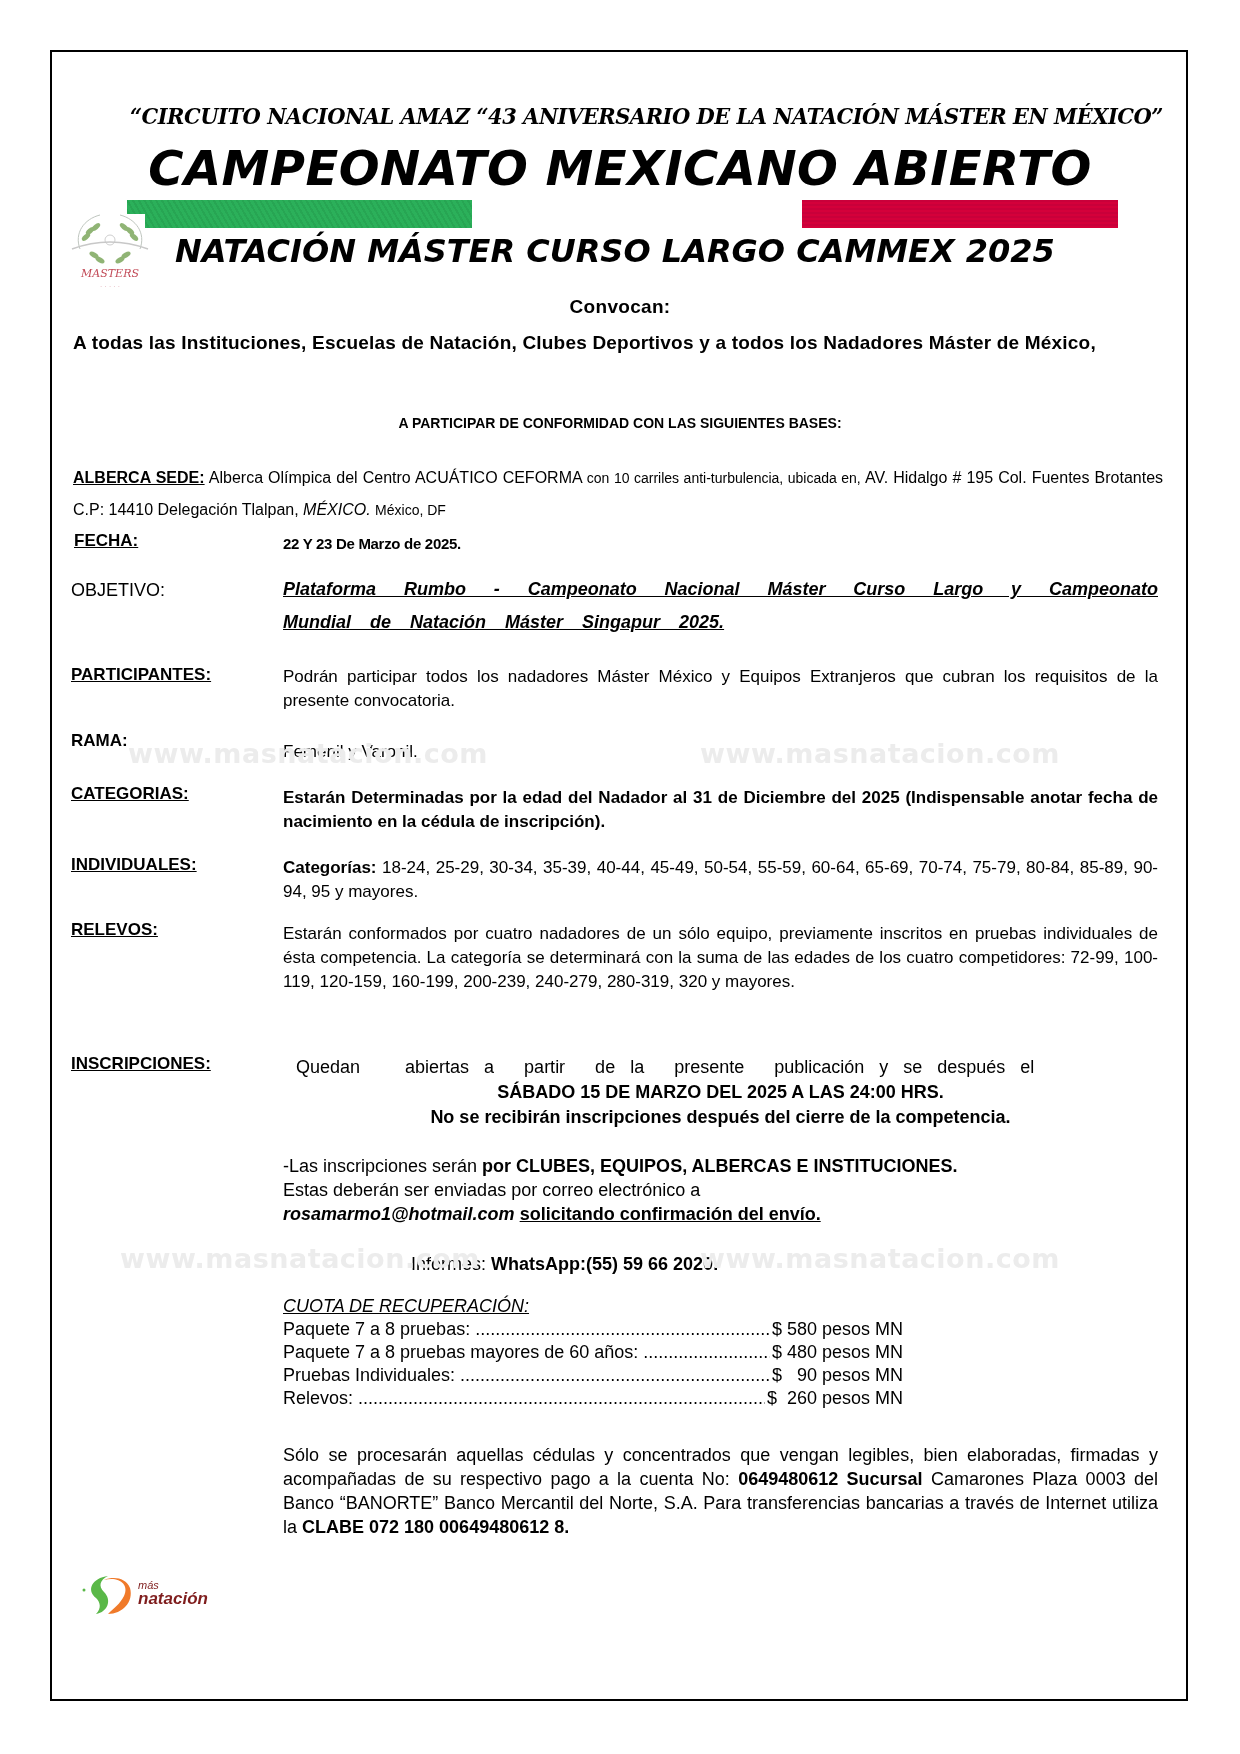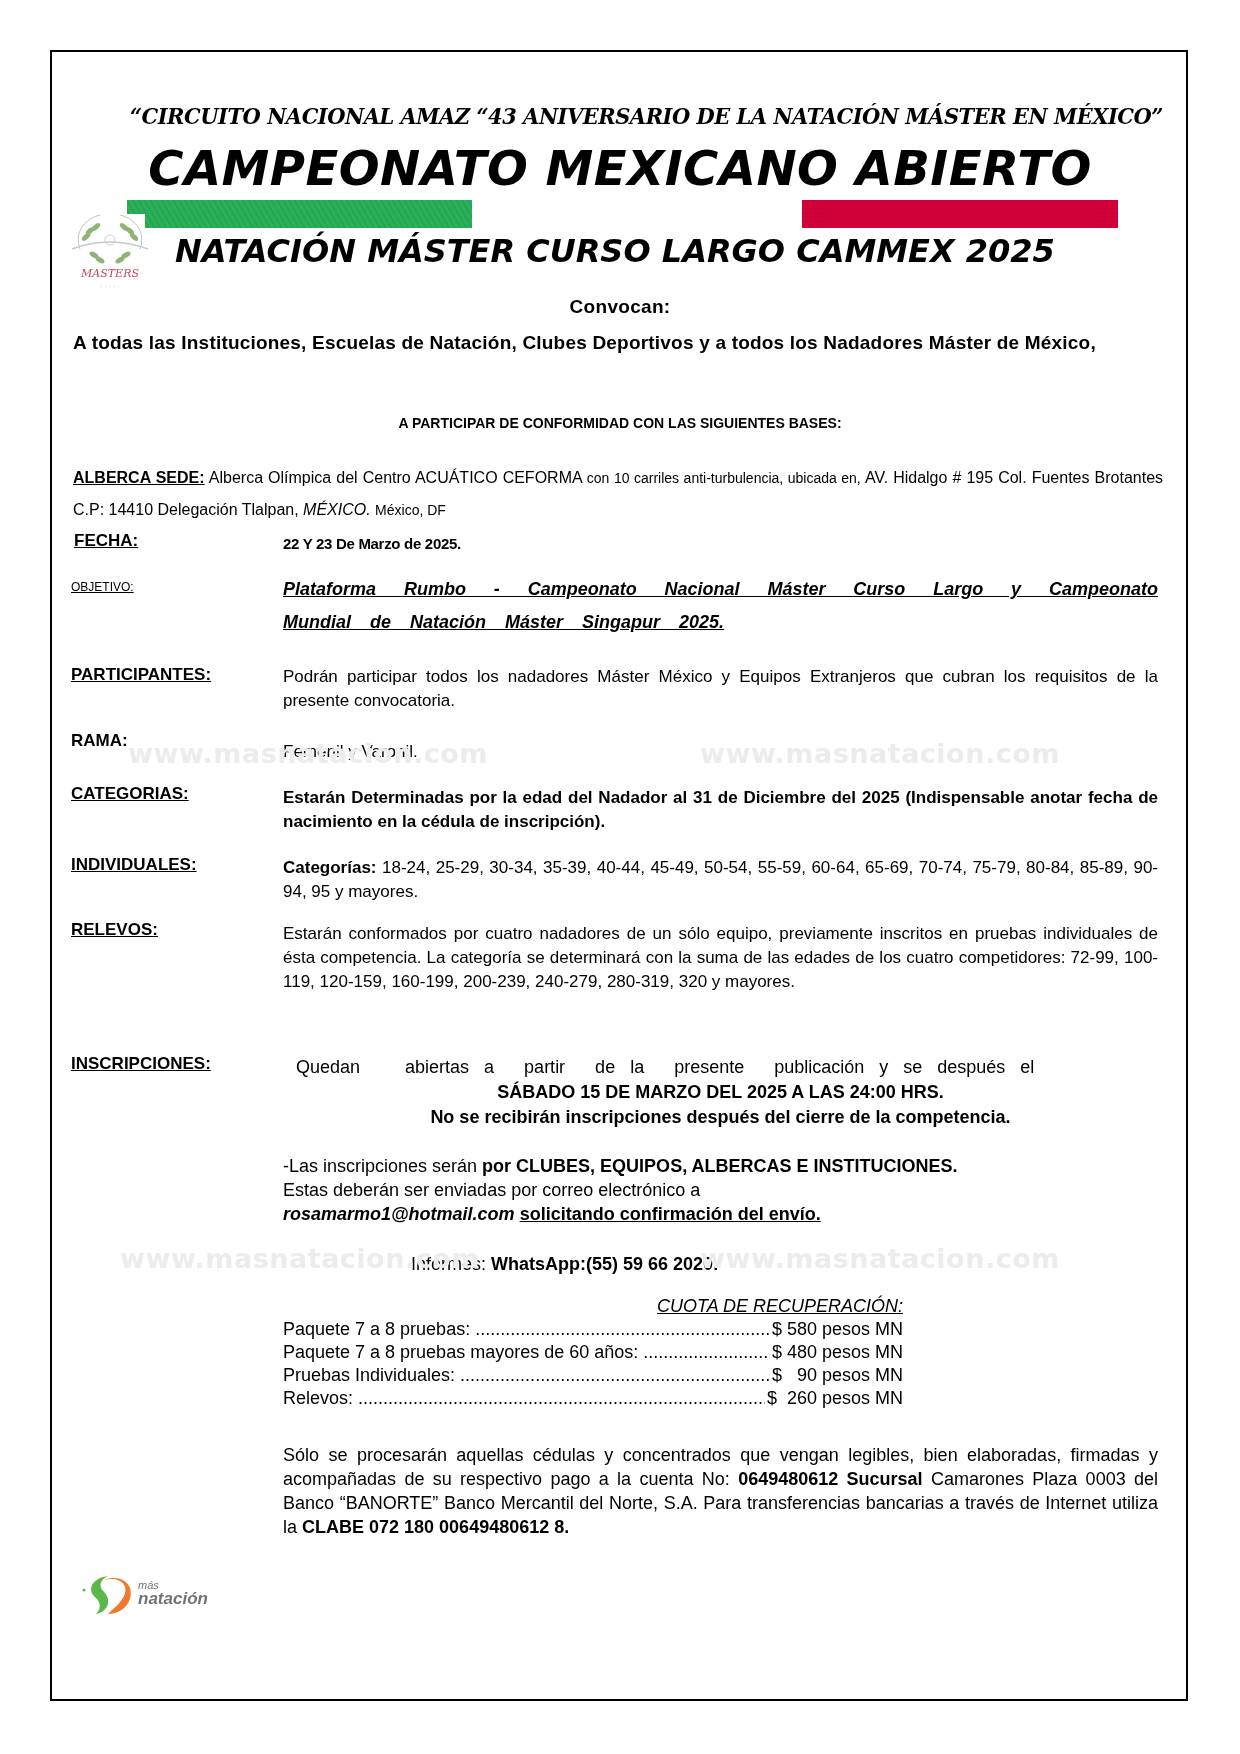--- a/index.html
+++ b/index.html
@@ -33,32 +33,32 @@
 
   .fecha-val { font-size: 15px; font-weight: bold; letter-spacing: -0.3px; }
   .objetivo-val { font-weight: bold; font-style: italic; text-decoration: underline; font-size: 18px; line-height: 33px; word-spacing: 14px; text-align: justify; text-align-last: left; }
 
   .inscr-center { position: absolute; left: 283px; width: 875px; text-align: center; font-weight: bold; font-size: 18px; line-height: 25px; }
 
   .mail { font-style: italic; font-weight: bold; }
   .confirm { font-weight: bold; text-decoration: underline; }
 
   .cuota { position: absolute; left: 283px; top: 1295px; width: 620px; font-size: 18px; line-height: 23px; }
-  .cuota .head { font-style: italic; text-decoration: underline; text-align: right; }
+  .cuota .head { font-style: italic; text-decoration: underline; }
   .cuota .row { display: flex; white-space: nowrap; }
   .cuota .name { overflow: hidden; flex: 1; }
   .cuota .name::after { content: " ........................................................................................................................"; }
   .cuota .price { padding-left: 2px; }
 
   .bank { position: absolute; left: 283px; top: 1443px; width: 875px; font-size: 18px; line-height: 24px; text-align: justify; }
 
   .wm { position: absolute; font-family: "DejaVu Sans", sans-serif; font-weight: bold; font-size: 27px; color: #ececec; letter-spacing: 0.5px; white-space: nowrap; }
 
   .logo-mas { left: 78px; top: 1570px; width: 150px; height: 48px; }
-  .logo-mas .txt { position: absolute; left: 60px; top: 8px; font-style: italic; color: #737373; line-height: 14px; }
+  .logo-mas .txt { position: absolute; left: 60px; top: 8px; font-style: italic; color: #7f1d1d; line-height: 14px; }
   .logo-mas .t1 { font-size: 11px; }
   .logo-mas .t2 { font-size: 17px; font-weight: bold; }
 </style>
 </head>
 <body>
 
 <div class="frame"></div>
 
 <div class="abs circuit">“CIRCUITO NACIONAL AMAZ “43 ANIVERSARIO DE LA NATACIÓN MÁSTER EN MÉXICO”</div>
 <div class="abs title">CAMPEONATO MEXICANO ABIERTO</div>
@@ -104,21 +104,21 @@
   <span class="bold">ACUÁTICO CEFORMA</span>
   <span class="small">con 10 carriles anti-turbulencia, ubicada en,</span>
   <span>AV. Hidalgo # 195 Col. Fuentes Brotantes C.P: 14410 Delegación Tlalpan,</span>
   <span class="bold" style="font-style:italic">MÉXICO.</span>
   <span class="small">México, DF</span>
 </div>
 
 <div class="label u" style="top:531px; left:74px;">FECHA:</div>
 <div class="content fecha-val" style="top:532px;">22 Y 23 De Marzo de 2025.</div>
 
-<div class="label" style="top:580px; font-weight:normal; font-size:12px;text-decoration:underline;">OBJETIVO:</div>
+<div class="label" style="top:580px; font-weight:normal; font-size:18px;">OBJETIVO:</div>
 <div class="content objetivo-val" style="top:573px;">Plataforma Rumbo - Campeonato Nacional Máster Curso Largo y Campeonato Mundial de Natación Máster Singapur  2025.</div>
 
 <div class="label u" style="top:665px;">PARTICIPANTES:</div>
 <div class="content" style="top:665px;">Podrán participar todos los nadadores Máster  México y Equipos Extranjeros que cubran los requisitos de la presente convocatoria.</div>
 
 <div class="label" style="top:731px;">RAMA:</div>
 <div class="content" style="top:740px;">Femenil y Varonil.</div>
 
 <div class="label u" style="top:784px;">CATEGORIAS:</div>
 <div class="content" style="top:786px; font-weight:bold;">Estarán Determinadas por la edad del Nadador al 31 de Diciembre del 2025 (Indispensable anotar fecha de nacimiento en la cédula de inscripción).</div>

